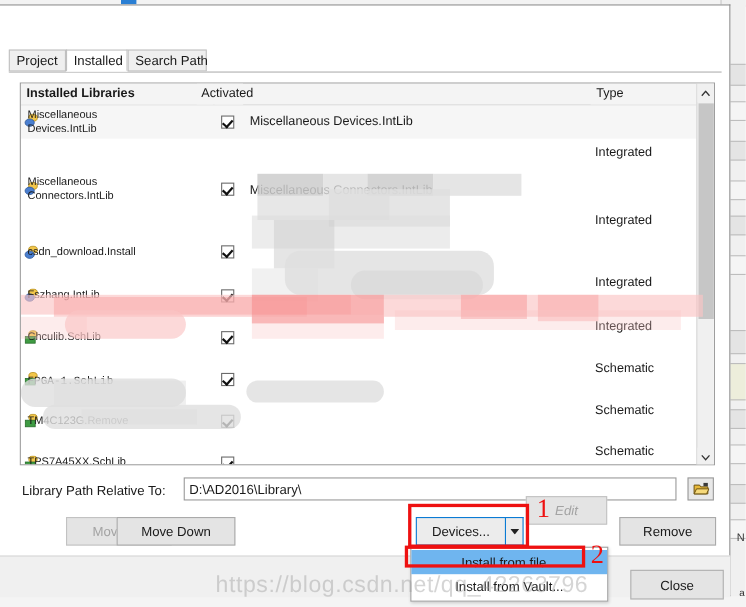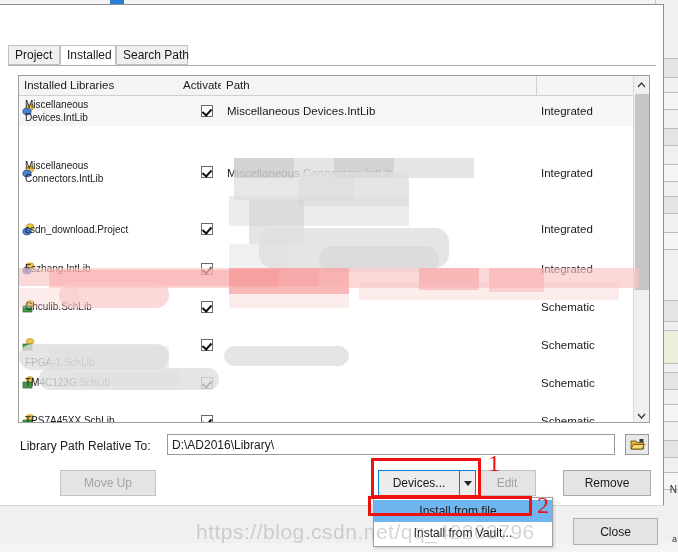--- a/index.html
+++ b/index.html
@@ -220,20 +220,21 @@
     line-height: 13px;
     white-space: nowrap;
   }
   .c-type {
     position: absolute;
     left: 522px;
     font-size: 11.5px;
     color: #1a1a1a;
     line-height: 13px;
     white-space: pre-line;
+    margin-top: 28px;
   }
 
   
   .vscroll {
     position: absolute;
     right: 0; top: 0;
     width: 16px;
     height: 348px;
     background: #f0f0f0;
     border-left: 1px solid #d8d8d8;
@@ -443,24 +444,24 @@
 
   <div class="tabstrip">
     <div class="tab" style="left:0px;width:52px;">Project</div>
     <div class="tab active" style="left:52px;width:56px;">Installed</div>
     <div class="tab" style="left:108px;width:72px;">Search Path</div>
   </div>
 
   <div class="list-outer">
 
     <div class="list-header">
-      <div class="hcell" style="left:0px;width:176px;">Installed Libraries</div>
+      <div class="hcell" style="left:0px;width:176px;font-weight:bold;">Installed Libraries</div>
       <div class="hcell" style="left:176px;width:26px;border-right:none;"></div>
       <div class="hcell" style="left:160px;width:42px;border-right:none;padding-left:4px;">Activated</div>
-      <div class="hcell" style="left:202px;width:316px;">Path</div>
+      <div class="hcell" style="left:518px;width:96px;border-right:none;">Type</div>
     </div>
 
     <div class="list-body">
 
       <div class="lrow alt" style="top:0px;height:30px;">
         <span class="ico" style="top:7px;">
           <svg width="16" height="14" viewBox="0 0 16 14">
               <ellipse cx="9" cy="4" rx="4" ry="3.2" fill="#f2c64a" stroke="#b38c18" stroke-width="0.7"></ellipse>
               <ellipse cx="6" cy="8.5" rx="4.2" ry="3.4" fill="#4a7fd0" stroke="#2b5496" stroke-width="0.7"></ellipse>
             </svg>
@@ -486,21 +487,21 @@
         <span class="c-type" style="top:11px;">Integrated</span>
       </div>
 
       <div class="lrow" style="top:62px;height:20px;">
         <span class="ico" style="top:3px;">
           <svg width="16" height="14" viewBox="0 0 16 14">
               <ellipse cx="9" cy="4" rx="4" ry="3.2" fill="#f2c64a" stroke="#b38c18" stroke-width="0.7"></ellipse>
               <ellipse cx="6" cy="8.5" rx="4.2" ry="3.4" fill="#4a7fd0" stroke="#2b5496" stroke-width="0.7"></ellipse>
             </svg>
         </span>
-        <span class="c-name" style="top:3px;">csdn_download.Project</span>
+        <span class="c-name" style="top:3px;">csdn_download.Install</span>
         <span class="c-chk on" style="top:3px;"></span>
         <span class="c-path" style="top:3px;"></span>
         <span class="c-type" style="top:3px;">Integrated</span>
       </div>
 
       <div class="lrow" style="top:82px;height:19px;">
         <span class="ico" style="top:2px;">
           <svg width="16" height="14" viewBox="0 0 16 14">
               <ellipse cx="9" cy="4" rx="4" ry="3.2" fill="#f2c64a" stroke="#b38c18" stroke-width="0.7"></ellipse>
               <ellipse cx="6" cy="8.5" rx="4.2" ry="3.4" fill="#4a7fd0" stroke="#2b5496" stroke-width="0.7"></ellipse>
@@ -525,34 +526,34 @@
         <span class="c-type" style="top:3px;">Schematic</span>
       </div>
 
       <div class="lrow" style="top:120px;height:19px;">
         <span class="ico" style="top:2px;">
           <svg width="16" height="14" viewBox="0 0 16 14">
               <ellipse cx="9" cy="3.6" rx="3.8" ry="3" fill="#f2c64a" stroke="#b38c18" stroke-width="0.7"></ellipse>
               <rect x="2" y="6" width="9" height="6" fill="#3f9b43" stroke="#256b28" stroke-width="0.7"></rect>
             </svg>
         </span>
-        <span class="c-name" style="top:20px;">FPGA-1.SchLib</span>
+        <span class="c-name" style="top:5px;font-family:Liberation Mono, monospace;">FPGA-1.SchLib</span>
         <span class="c-chk on" style="top:3px;"></span>
         <span class="c-path" style="top:3px;"></span>
         <span class="c-type" style="top:3px;">Schematic</span>
       </div>
 
       <div class="lrow" style="top:139px;height:19px;">
         <span class="ico" style="top:2px;">
           <svg width="16" height="14" viewBox="0 0 16 14">
               <ellipse cx="9" cy="3.6" rx="3.8" ry="3" fill="#f2c64a" stroke="#b38c18" stroke-width="0.7"></ellipse>
               <rect x="2" y="6" width="9" height="6" fill="#3f9b43" stroke="#256b28" stroke-width="0.7"></rect>
             </svg>
         </span>
-        <span class="c-name" style="top:2px;">TM4C123G.SchLib</span>
+        <span class="c-name" style="top:2px;">TM4C123G.Remove</span>
         <span class="c-chk on" style="top:3px;"></span>
         <span class="c-path" style="top:3px;"></span>
         <span class="c-type" style="top:3px;">Schematic</span>
       </div>
 
       <div class="lrow" style="top:158px;height:19px;">
         <span class="ico" style="top:2px;">
           <svg width="16" height="14" viewBox="0 0 16 14">
               <ellipse cx="9" cy="3.6" rx="3.8" ry="3" fill="#f2c64a" stroke="#b38c18" stroke-width="0.7"></ellipse>
               <rect x="2" y="6" width="9" height="6" fill="#3f9b43" stroke="#256b28" stroke-width="0.7"></rect>
@@ -615,29 +616,32 @@
     <svg width="15" height="13" viewBox="0 0 15 13">
       <path d="M1 3 L6 3 L7 4.6 L13.5 4.6 L13.5 11 L1 11 Z" fill="#e8b93a" stroke="#6b5210" stroke-width="0.9"></path>
       <path d="M1 11 L3.2 6.4 L14.5 6.4 L12.3 11 Z" fill="#f6d97a" stroke="#6b5210" stroke-width="0.9"></path>
       <rect x="9.5" y="1" width="4" height="3" fill="#3a3a3a"></rect>
     </svg>
   </div>
 
   <div class="btn disabled" style="left:60px; top:465px; width:96px;">
     <span>Move Up</span>
   </div>
+  <div class="btn" style="left:106px; top:465px; width:108px;">
+    <span>Move Down</span>
+  </div>
   <div class="btn install-btn">
     <span>Devices...</span>
   </div>
   <div class="install-arrow">
     <svg width="8" height="5" viewBox="0 0 8 5">
       <polygon points="0,0 8,0 4,5" fill="#222"></polygon>
     </svg>
   </div>
-  <div class="btn disabled" style="left:478px; top:465px; width:58px;">
+  <div class="btn disabled" style="left:478px; top:446px; width:74px;font-style:italic;">
     <span>Edit</span>
   </div>
   <div class="btn" style="left:563px; top:465px; width:88px;">
     <span>Remove</span>
   </div>
 
   <div class="bottom-panel"></div>
   <div class="close-dialog-btn">
     <span>Close</span>
   </div>

